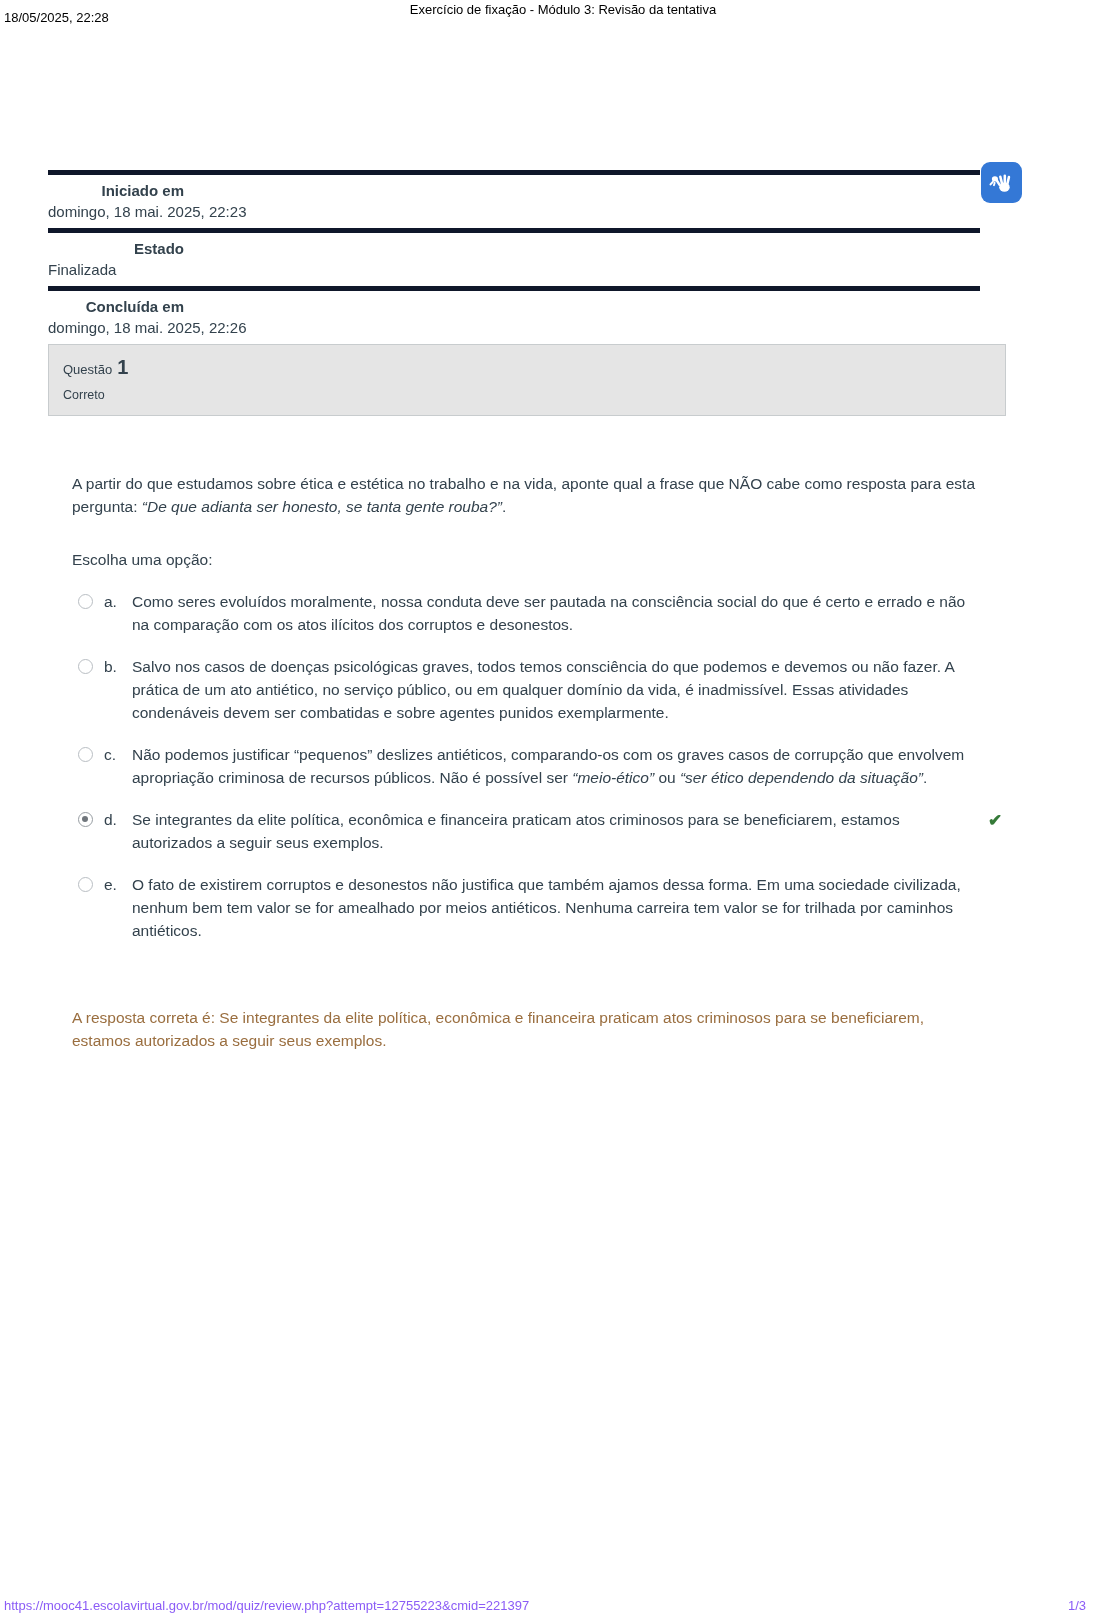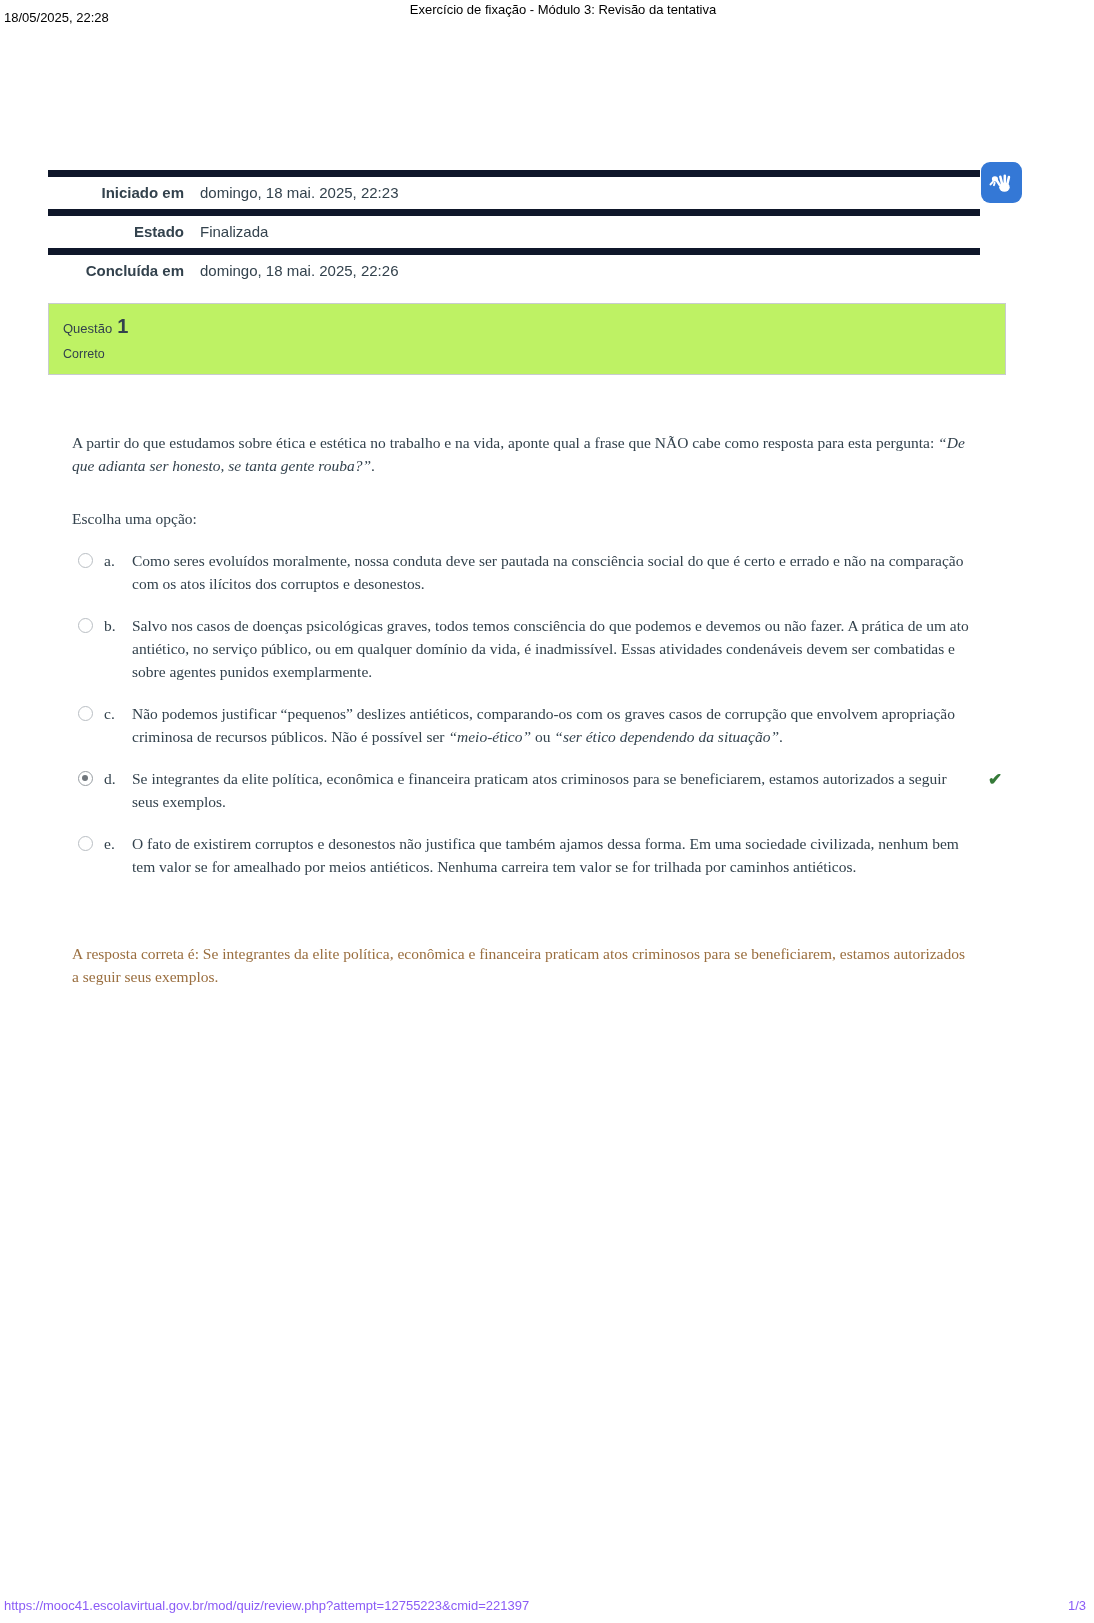--- a/index.html
+++ b/index.html
@@ -22,37 +22,37 @@
     position:absolute; top:162px; left:981px; width:41px; height:41px;
     border-radius:9px; border:none; cursor:pointer;
     display:flex; align-items:center; justify-content:center;
   }
 
   
   .content { position:absolute; left:48px; top:170px; width:958px; }
 
   
   .summary-table { width:932px; font-size:15px; }
-  .summary-row { display:flex; border-top:7px solid #0f172a; padding:5px 0 6px 0; line-height:1.4; }
+  .summary-row { display:flex; border-top:5px solid #0f172a; padding:5px 0 6px 0; line-height:1.4;flex-direction:column; }
   .summary-label { width:152px; flex:none; text-align:right; font-weight:bold; padding-right:16px; }
   .summary-label.narrow { padding-left:58px; }
   .summary-value { flex:1; }
 
   
   .q-info-box {
-    margin-top:16px; width:958px; border:1px solid #c8ccce;
-    padding:11px 14px 13px 14px; background:#bef264;
+    width:958px; border:1px solid #c8ccce;
+    padding:11px 14px 13px 14px; background:#e5e5e5;
   }
   .q-info-line1 { font-size:13px; }
   .q-number { font-size:20px; font-weight:bold; margin-left:5px; }
   .q-state { font-size:12.5px; margin-top:9px; }
   .q-grade { font-size:12.5px; margin-top:10px; }
 
   
-  .q-region { margin-left:24px; width:905px; font-size:15.5px; line-height:23px;font-family:Liberation Serif, serif; }
+  .q-region { margin-left:24px; width:905px; font-size:15.5px; line-height:23px; }
   .q-text { margin-top:56px; }
   .q-quote { font-style:italic; }
   .q-prompt { margin-top:30px; }
 
   .options { margin-top:4px; }
   .option { position:relative; display:flex; margin-top:19px; padding-left:6px; }
   .radio {
     width:15px; height:15px; flex:none; margin-top:4px;
     border:1.5px solid #b9bec3; border-radius:50%; background:#fff;
     position:relative; cursor:default;

